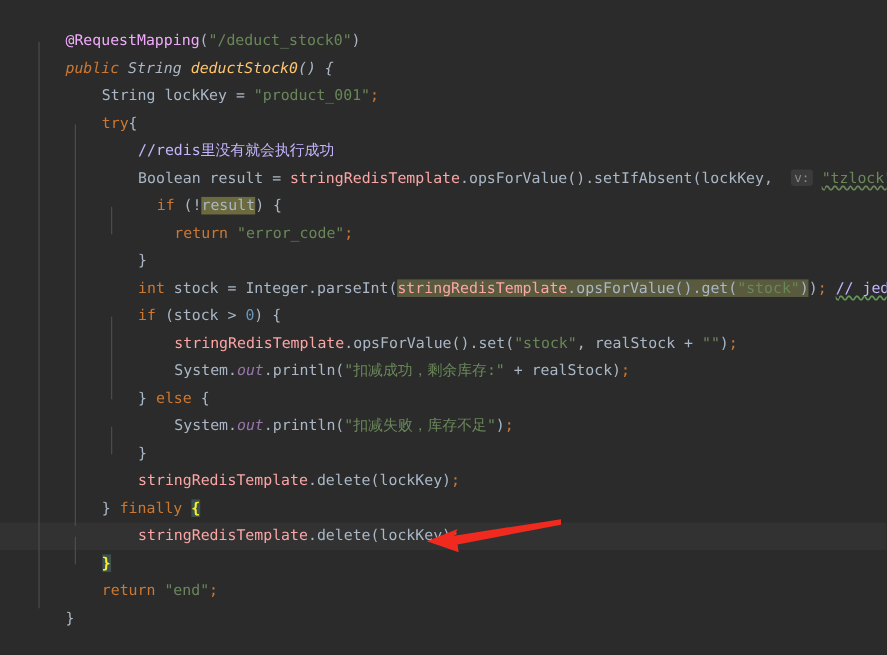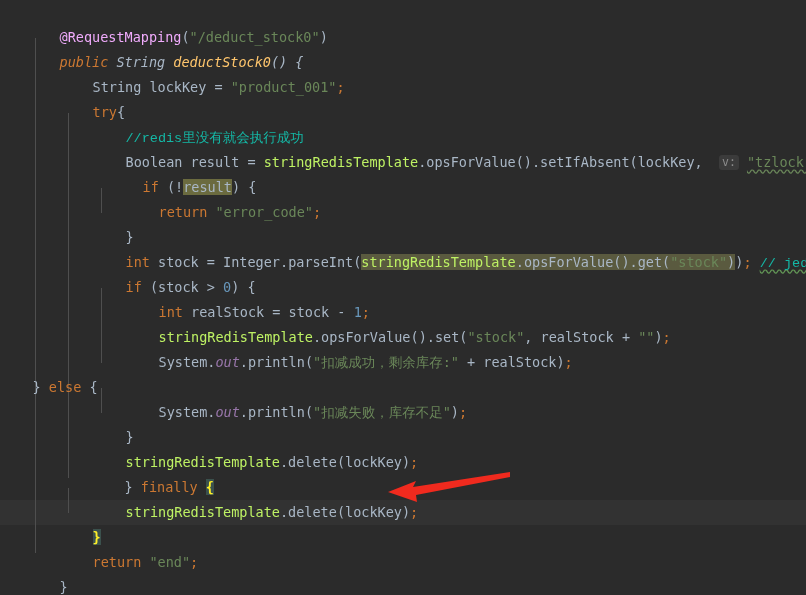--- a/index.html
+++ b/index.html
@@ -45,22 +45,22 @@
     width: 1px;
     background: #4f4f4f;
     z-index: 1;
   }
 
   
   .kw   { color: #cc7832; }
   .anno { color: #f0abfc; }
   .str  { color: #6a8759; }
   .num  { color: #6897bb; }
-  .cmt  { color: #14b8a6; font-family: Liberation Mono, monospace; }
-  .fld  { color: #bef264; }
+  .cmt  { color: #c4b5fd; }
+  .fld  { color: #fca5a5; }
   .sfld { color: #9876aa; font-style: italic; }
   .mtd  { color: #ffc66d; }
   .stm  { color: #a9b7c6; }
   .txt  { color: #a9b7c6; }
   .semi { color: #cc7832; }
   .brc  { color: #a9b7c6; }
 
   
   .ident-hl {
     background: #6b6b3f;
@@ -157,49 +157,46 @@
   </div>
 
   <div class="line" style="padding-left:93px;">
     <span class="line-inner"><span class="kw">int</span><span class="txt"> </span><span class="txt">stock</span><span class="txt"> = </span><span class="txt">Integer</span><span class="txt">.</span><span class="stm">parseInt</span><span class="txt">(</span><span class="search-hl"><span class="fld">stringRedisTemplate</span><span>.</span><span>opsForValue</span><span>().</span><span>get</span><span>(</span><span class="str">"stock"</span><span>)</span></span><span class="txt">)</span><span class="semi">;</span><span class="txt"> </span><span class="cmt wavy-g">// jedis.ge</span></span>
   </div>
 
   <div class="line" style="padding-left:93px;">
     <span class="line-inner"><span class="kw">if</span><span class="txt"> (</span><span class="txt">stock</span><span class="txt"> &gt; </span><span class="num">0</span><span class="txt">) {</span></span>
   </div>
 
-  <div class="line" style="padding-left:126px;">
-    <span class="line-inner"><span class="kw">int</span><span class="txt"> </span><span class="txt">realStock</span><span class="txt"> = </span><span class="txt">stock</span><span class="txt"> - </span><span class="num">1</span><span class="semi">;</span></span>
-  </div>
 
   <div class="line" style="padding-left:126px;">
     <span class="line-inner"><span class="fld">stringRedisTemplate</span><span class="txt">.</span><span class="txt">opsForValue</span><span class="txt">().</span><span class="txt">set</span><span class="txt">(</span><span class="str">"stock"</span><span class="txt">, </span><span class="txt">realStock</span><span class="txt"> + </span><span class="str">""</span><span class="txt">)</span><span class="semi">;</span></span>
   </div>
 
   <div class="line" style="padding-left:126px;">
     <span class="line-inner"><span class="txt">System</span><span class="txt">.</span><span class="sfld">out</span><span class="txt">.</span><span class="txt">println</span><span class="txt">(</span><span class="str">"扣减成功，剩余库存:"</span><span class="txt"> + </span><span class="txt">realStock</span><span class="txt">)</span><span class="semi">;</span></span>
   </div>
 
-  <div class="line" style="">
+  <div class="line" style="padding-left:93px;">
     <span class="line-inner"><span class="brc">}</span><span class="txt"> </span><span class="kw">else</span><span class="txt"> </span><span class="brc">{</span></span>
   </div>
 
   <div class="line" style="padding-left:126px;">
     <span class="line-inner"><span class="txt">System</span><span class="txt">.</span><span class="sfld">out</span><span class="txt">.</span><span class="txt">println</span><span class="txt">(</span><span class="str">"扣减失败，库存不足"</span><span class="txt">)</span><span class="semi">;</span></span>
   </div>
 
   <div class="line" style="padding-left:93px;">
     <span class="line-inner"><span class="brc">}</span></span>
   </div>
 
   <div class="line" style="padding-left:93px;">
     <span class="line-inner"><span class="fld">stringRedisTemplate</span><span class="txt">.</span><span class="txt">delete</span><span class="txt">(</span><span class="txt">lockKey</span><span class="txt">)</span><span class="semi">;</span></span>
   </div>
 
-  <div class="line" style="padding-left:92px;">
+  <div class="line" style="padding-left:60px;">
     <span class="line-inner"><span class="brc">}</span><span class="txt"> </span><span class="kw">finally</span><span class="txt"> </span><span class="brace-hl">{</span></span>
   </div>
 
   <div class="line" style="padding-left:93px;">
     <span class="line-inner"><span class="fld">stringRedisTemplate</span><span class="txt">.</span><span class="txt">delete</span><span class="txt">(</span><span class="txt">lockKey</span><span class="txt">)</span><span class="semi">;</span></span>
   </div>
 
   <div class="line caret-line" style="padding-left:60px;">
     <span class="line-inner"><span class="brace-hl">}</span></span>
   </div>

